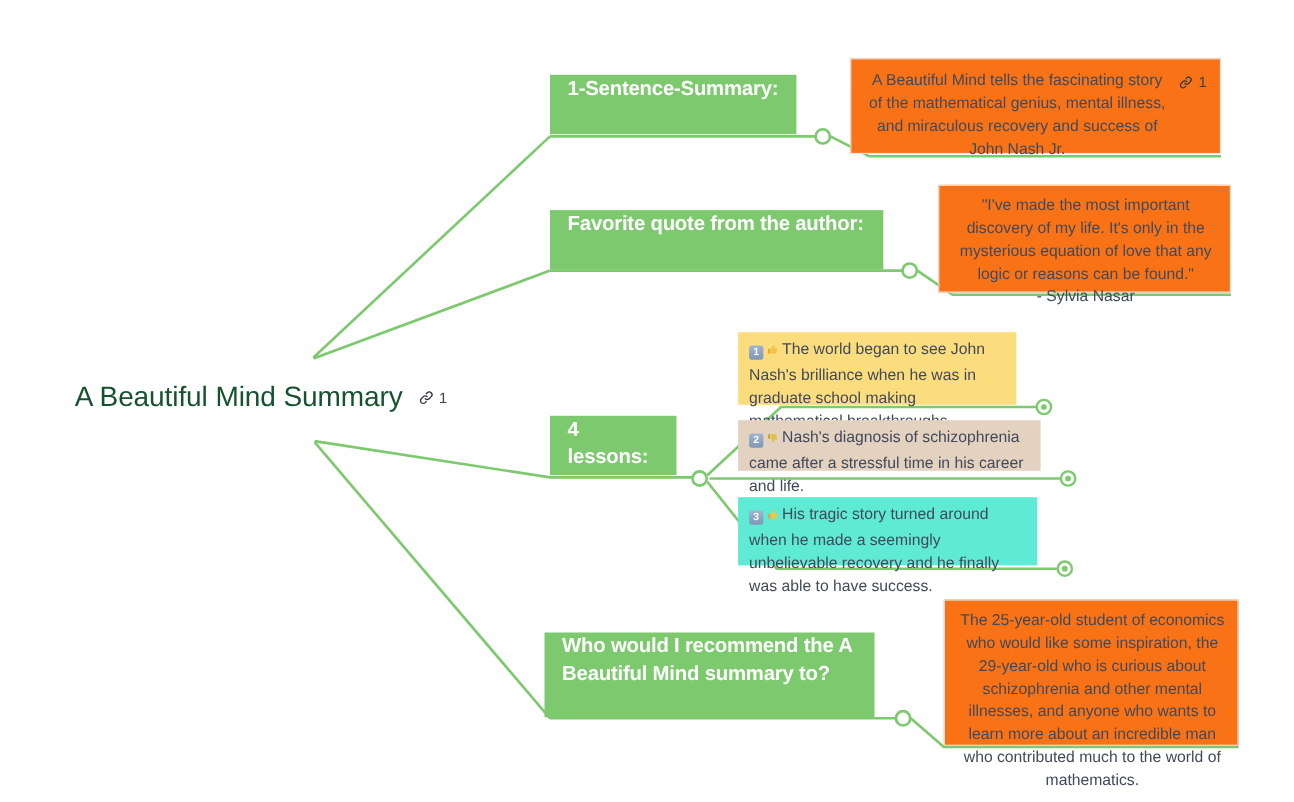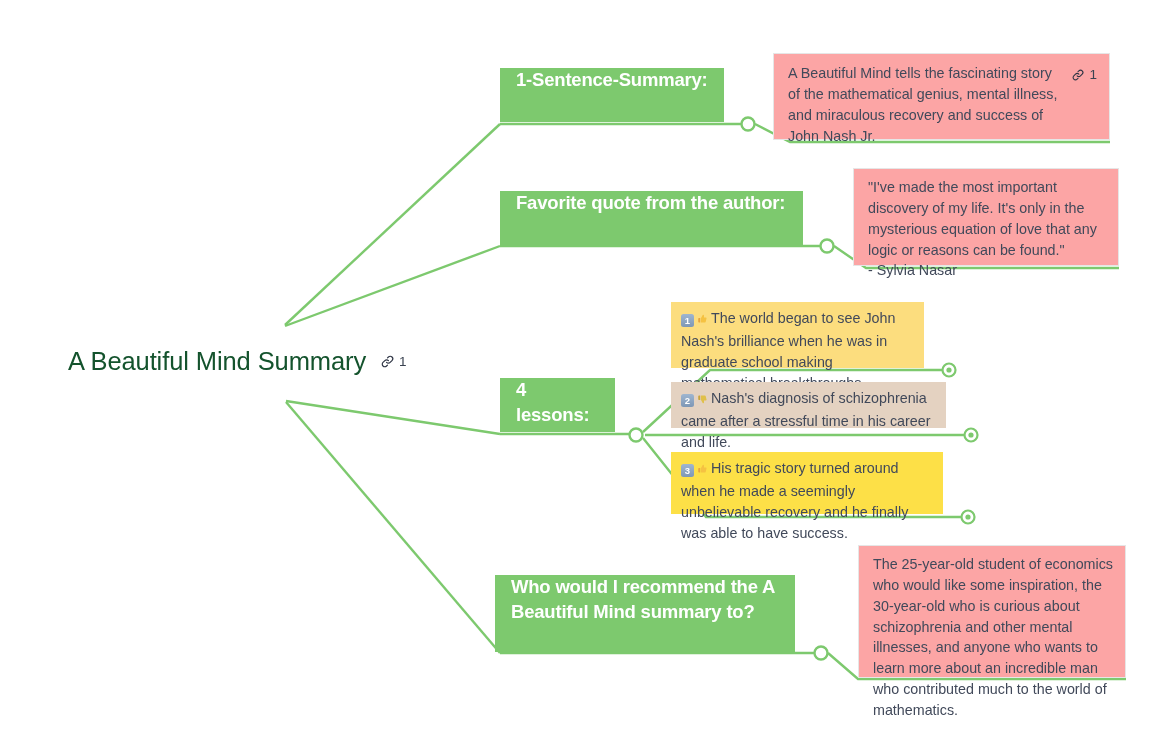--- a/index.html
+++ b/index.html
@@ -67,29 +67,30 @@
     letter-spacing: -0.2px;
     box-sizing: border-box;
     display: flex;
     align-items: flex-start;
   }
   .green-node .gn-text { line-height: 1.33; }
 
   
   .white-card {
     position: absolute;
-    background: #fca5a5;
+    background: #f97316;
     border: 1px solid #e6e6e6;
     box-sizing: border-box;
     display: flex;
     align-items: flex-start;
     gap: 10px;
     color: #41495a;
     font-size: 14.3px;
     line-height: 1.46;
+    text-align: center;
   }
   .white-card .wc-text { flex: 1; white-space: pre-line; }
   .white-card .wc-link { padding-top: 2px; flex: 0 0 auto; }
 
   
   .lesson-card {
     position: absolute;
     box-sizing: border-box;
     color: #41495a;
     font-size: 14.3px;
@@ -213,28 +214,28 @@
         </svg></span><span class="lc-text" style="display:inline">The world began to see John Nash's brilliance when he was in graduate school making mathematical breakthroughs.</span>
   </div>
 
   <div class="lesson-card" style="left:671px; top:382px; width:275px; height:46px; padding:6px 4px 6px 10px; background:#e4d2c1;">
     <span class="keycap">2</span><span class="thumb"><svg width="12" height="12" viewBox="0 0 24 24">
           <path d="M6 5h2.5v9H6a1.5 1.5 0 0 1-1.5-1.5v-6A1.5 1.5 0 0 1 6 5z" fill="#c9a53a"></path>
           <path d="M10 13.8l3.4 6.2c.9 1.1 2.6.5 2.6-1v-4h3.3c1.2 0 2-1.1 1.7-2.2L19.6 7.2A2.2 2.2 0 0 0 17.5 5H10v8.8z" fill="#e0c04a"></path>
         </svg></span><span class="lc-text" style="display:inline">Nash's diagnosis of schizophrenia came after a stressful time in his career and life.</span>
   </div>
 
-  <div class="lesson-card" style="left:671px; top:452px; width:272px; height:62px; padding:6px 10px 6px 10px; background:#fde047;">
+  <div class="lesson-card" style="left:671px; top:452px; width:272px; height:62px; padding:6px 10px 6px 10px; background:#5eead4;">
     <span class="keycap">3</span><span class="thumb"><svg width="12" height="12" viewBox="0 0 24 24">
           <path d="M6 10h2.5v9H6a1.5 1.5 0 0 1-1.5-1.5v-6A1.5 1.5 0 0 1 6 10z" fill="#e8a33d"></path>
           <path d="M10 10.2l3.4-6.2c.9-1.1 2.6-.5 2.6 1v4h3.3c1.2 0 2 1.1 1.7 2.2l-1.4 5.6A2.2 2.2 0 0 1 17.5 19H10V10.2z" fill="#f5c242"></path>
         </svg></span><span class="lc-text" style="display:inline">His tragic story turned around when he made a seemingly unbelievable recovery and he finally was able to have success.</span>
   </div>
 
   <div class="green-node" style="left:495px; top:575px; width:300px; height:77px; padding:0 16px;">
     <span class="gn-text">Who would I recommend the A Beautiful Mind summary to?</span>
   </div>
 
   <div class="white-card" style="left:858px; top:545px; width:268px; height:133px; padding:8px 12px 8px 14px;">
-    <span class="wc-text">The 25-year-old student of economics who would like some inspiration, the 30-year-old who is curious about schizophrenia and other mental illnesses, and anyone who wants to learn more about an incredible man who contributed much to the world of mathematics.</span>
+    <span class="wc-text">The 25-year-old student of economics who would like some inspiration, the 29-year-old who is curious about schizophrenia and other mental illnesses, and anyone who wants to learn more about an incredible man who contributed much to the world of mathematics.</span>
   </div>
 
 </div>
 
 </body></html>

